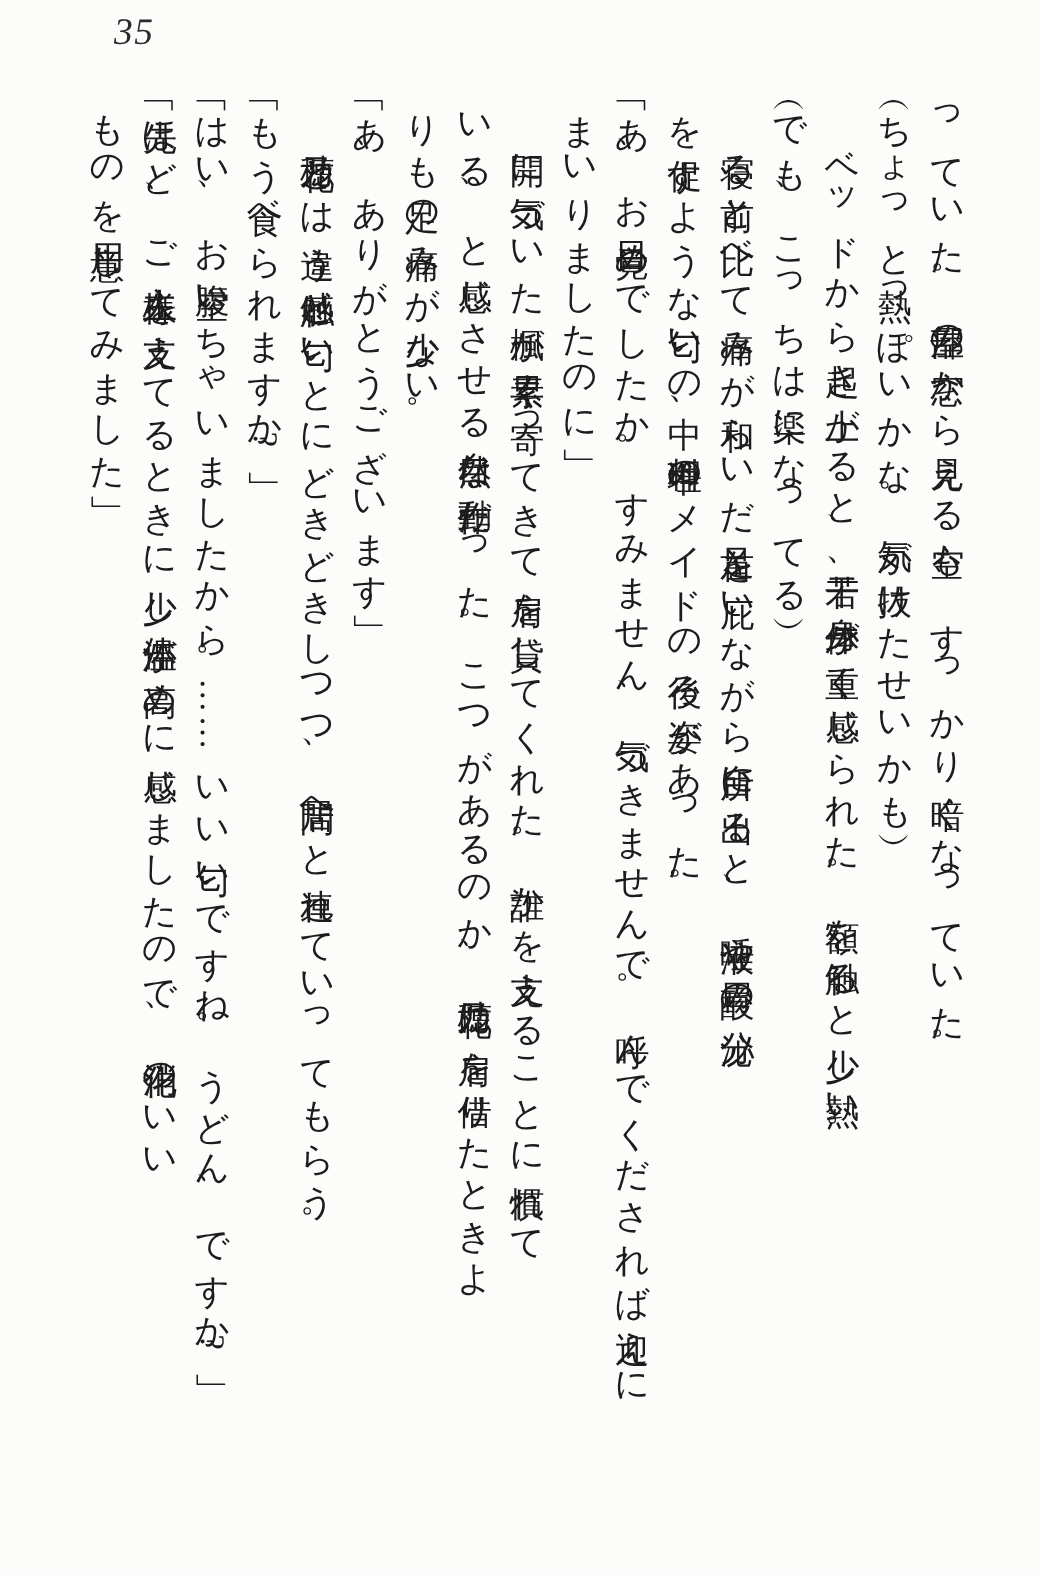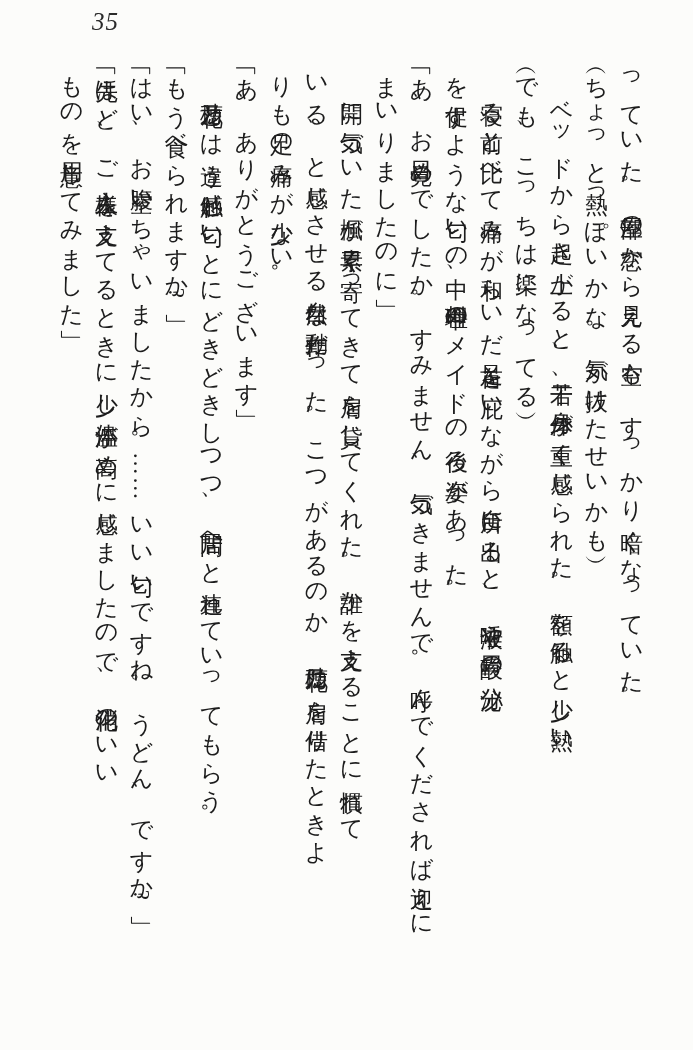--- a/index.html
+++ b/index.html
@@ -12,21 +12,21 @@
     width: 693px;
     height: 1050px;
     margin: 0 auto;
     background: #fcfcfa;
     overflow: hidden;
     font-family: "Liberation Serif", "DejaVu Serif", serif;
   }
   .page-number {
     position: absolute;
     top: 8px;
-    left: 92px;
+    left: 76px;
     font-size: 25px;
     font-style: italic;
     color: #2b2b2b;
     letter-spacing: 1px;
   }
   .text-block {
     position: absolute;
     top: 60px;
     right: 44px;
     height: 956px;

